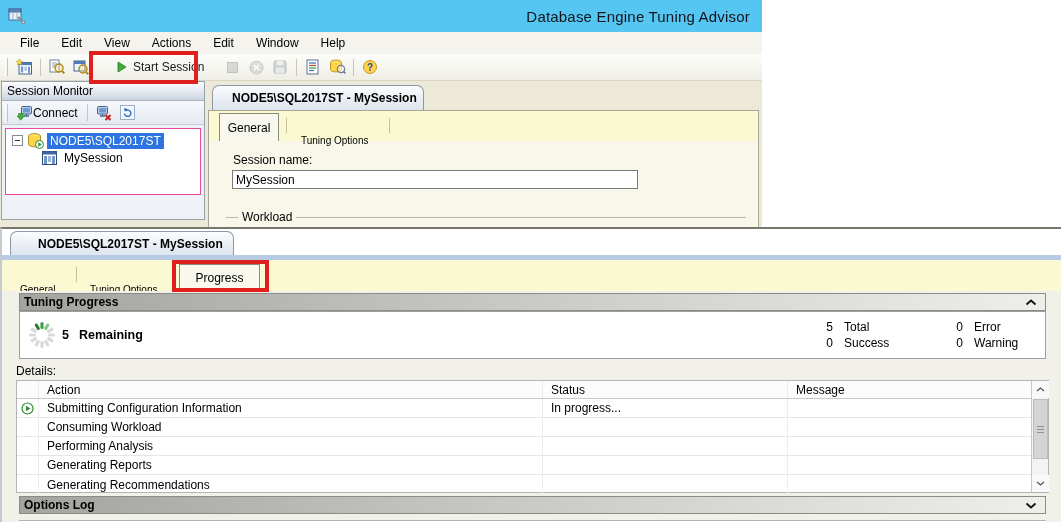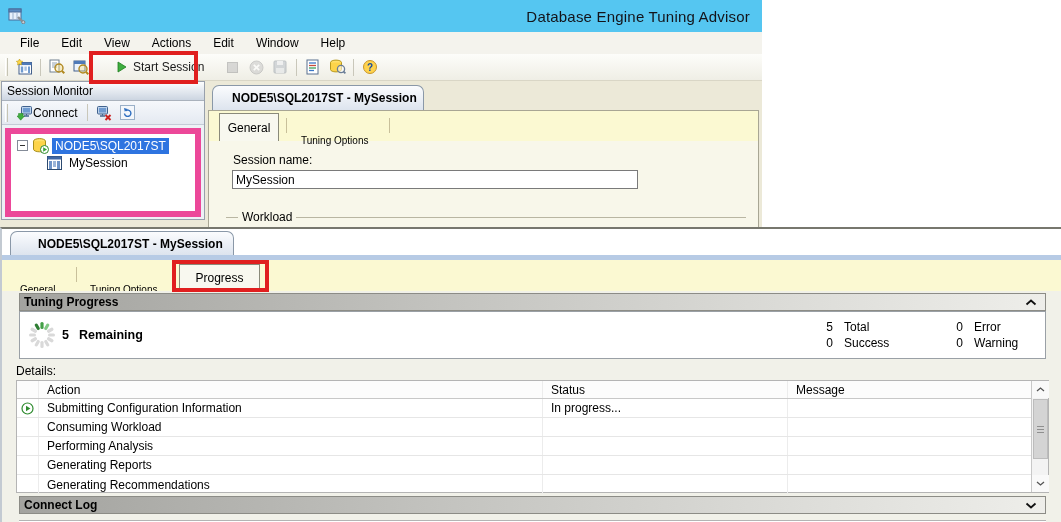--- a/index.html
+++ b/index.html
@@ -23,21 +23,21 @@
   .tsep { width:1px; height:17px; background:#c9c7ba; margin:0 4px; }
   .startbtn { display:inline-flex; align-items:center; gap:6px; height:24px; padding:0 8px; font-size:12px; color:#1a1a1a; }
   .mainbody { position:absolute; left:0; top:81px; width:100%; height:146px; background:#ece9d8; }
 
   
   .smpanel { position:absolute; left:1px; top:0; width:204px; height:139px; background:#eef1f6; border:1px solid #98a0ac; }
   .smheader { height:19px; background:linear-gradient(#fdfeff,#ccd5e1); border-bottom:1px solid #aab2bc;
               display:flex; align-items:center; padding-left:5px; font-size:12px; }
   .smtoolbar { height:24px; background:linear-gradient(#f6f8fb,#e4e9f1); display:flex; align-items:center; padding-left:2px; border-bottom:1px solid #c4cbd6; }
   .connectbtn { display:inline-flex; align-items:center; gap:0; height:21px; padding:0 5px; font-size:12px; }
-  .smtree { position:absolute; left:3px; top:46px; width:196px; height:89px; background:#fff; border:6px solid #ec4899; padding-top:3px; }
+  .smtree { position:absolute; left:3px; top:46px; width:196px; height:67px; background:#fff; border:1px solid #ec4899; padding-top:3px; }
   .treerow { display:flex; align-items:center; height:17px; }
   .expander { width:11px; height:11px; border:1px solid #848b98; background:#fff; margin:0 4px 0 6px;
               display:inline-flex; align-items:center; justify-content:center; }
   .expander .minus { width:5px; height:1px; background:#333; }
   .sel-label { background:#2e74e0; color:#fff; padding:1px 3px; font-size:12px; }
   .tree-label { padding:1px 3px; font-size:12px; }
   .indent { width:36px; }
 
   
   .docarea { position:absolute; left:205px; top:0; width:557px; height:146px; background:#ece9d8; }
@@ -482,21 +482,21 @@
             </span>
           <span class="varrow down">
             <svg width="9" height="5">
                 <polyline points="1,1 4.5,4 8,1" fill="none" stroke="#555" stroke-width="1.3"></polyline>
               </svg>
           </span>
         </div>
       </div>
 
       <div class="secbar tlbar">
-        <span>Connect Log</span>
+        <span>Options Log</span>
         <span class="chev">
           <svg width="12" height="7">
               <polyline points="1.5,1.5 6,5.5 10.5,1.5" fill="none" stroke="#111" stroke-width="1.8"></polyline>
             </svg>
         </span>
       </div>
       <div class="logpanel"></div>
 
     </div>
   </section>

